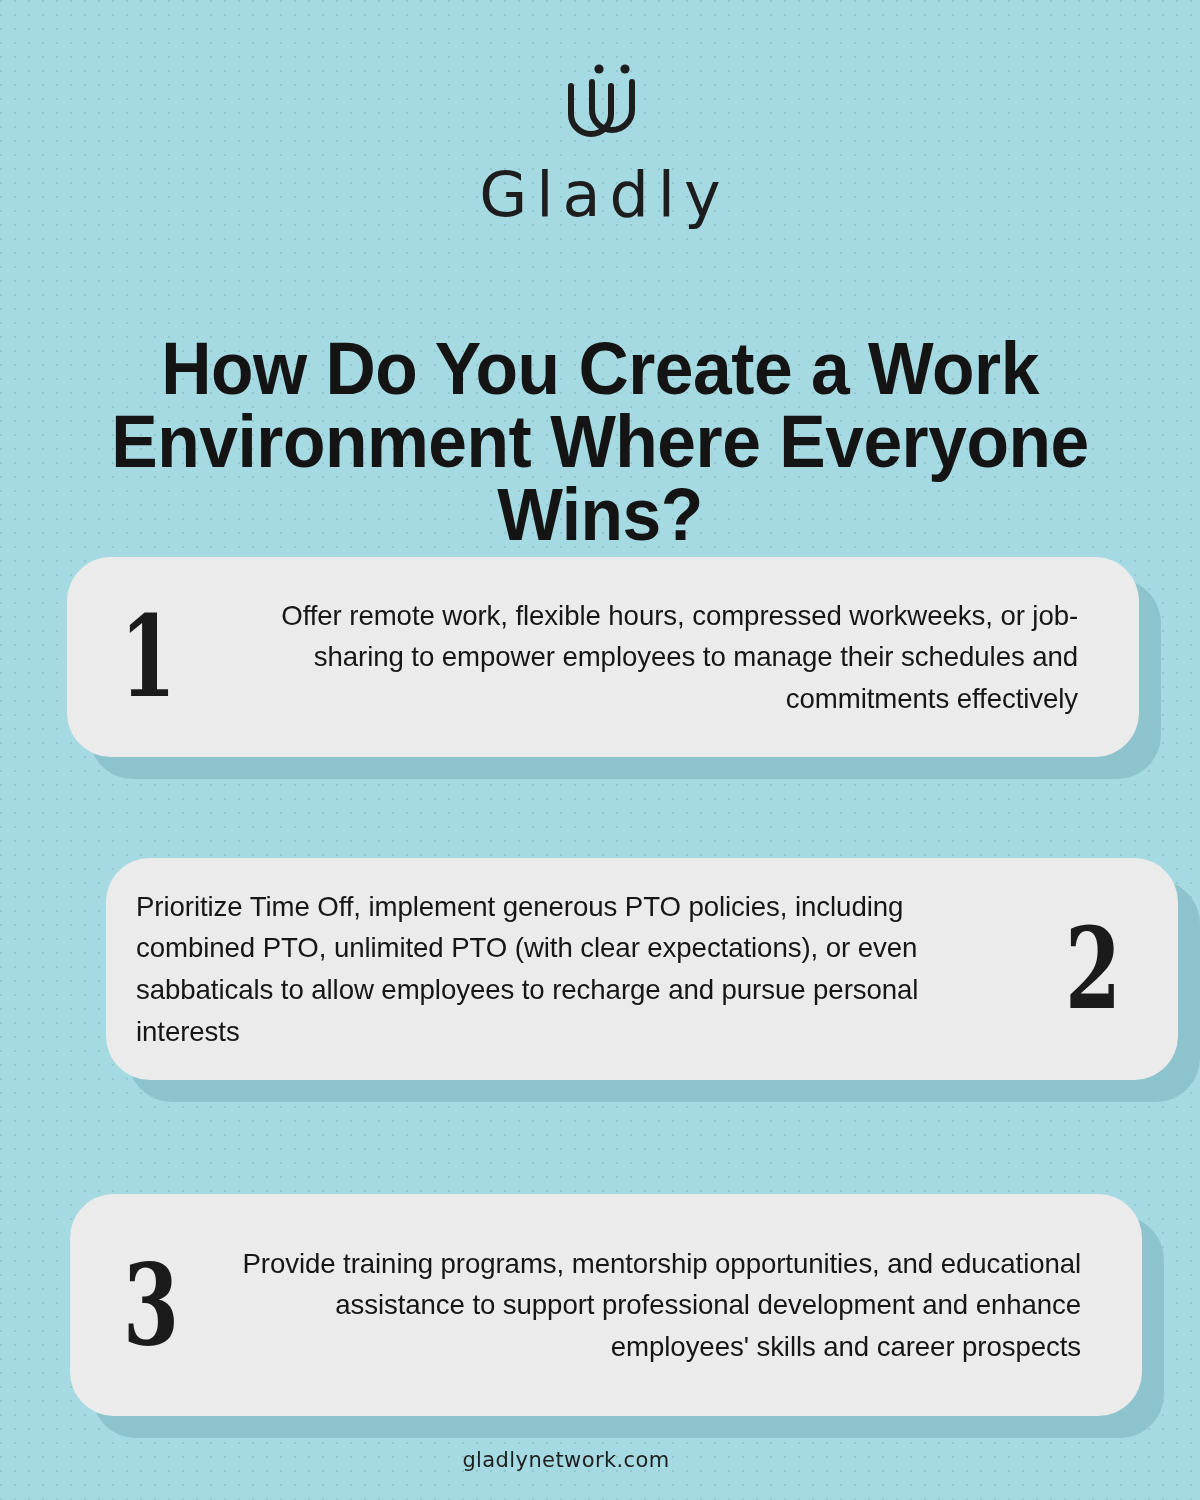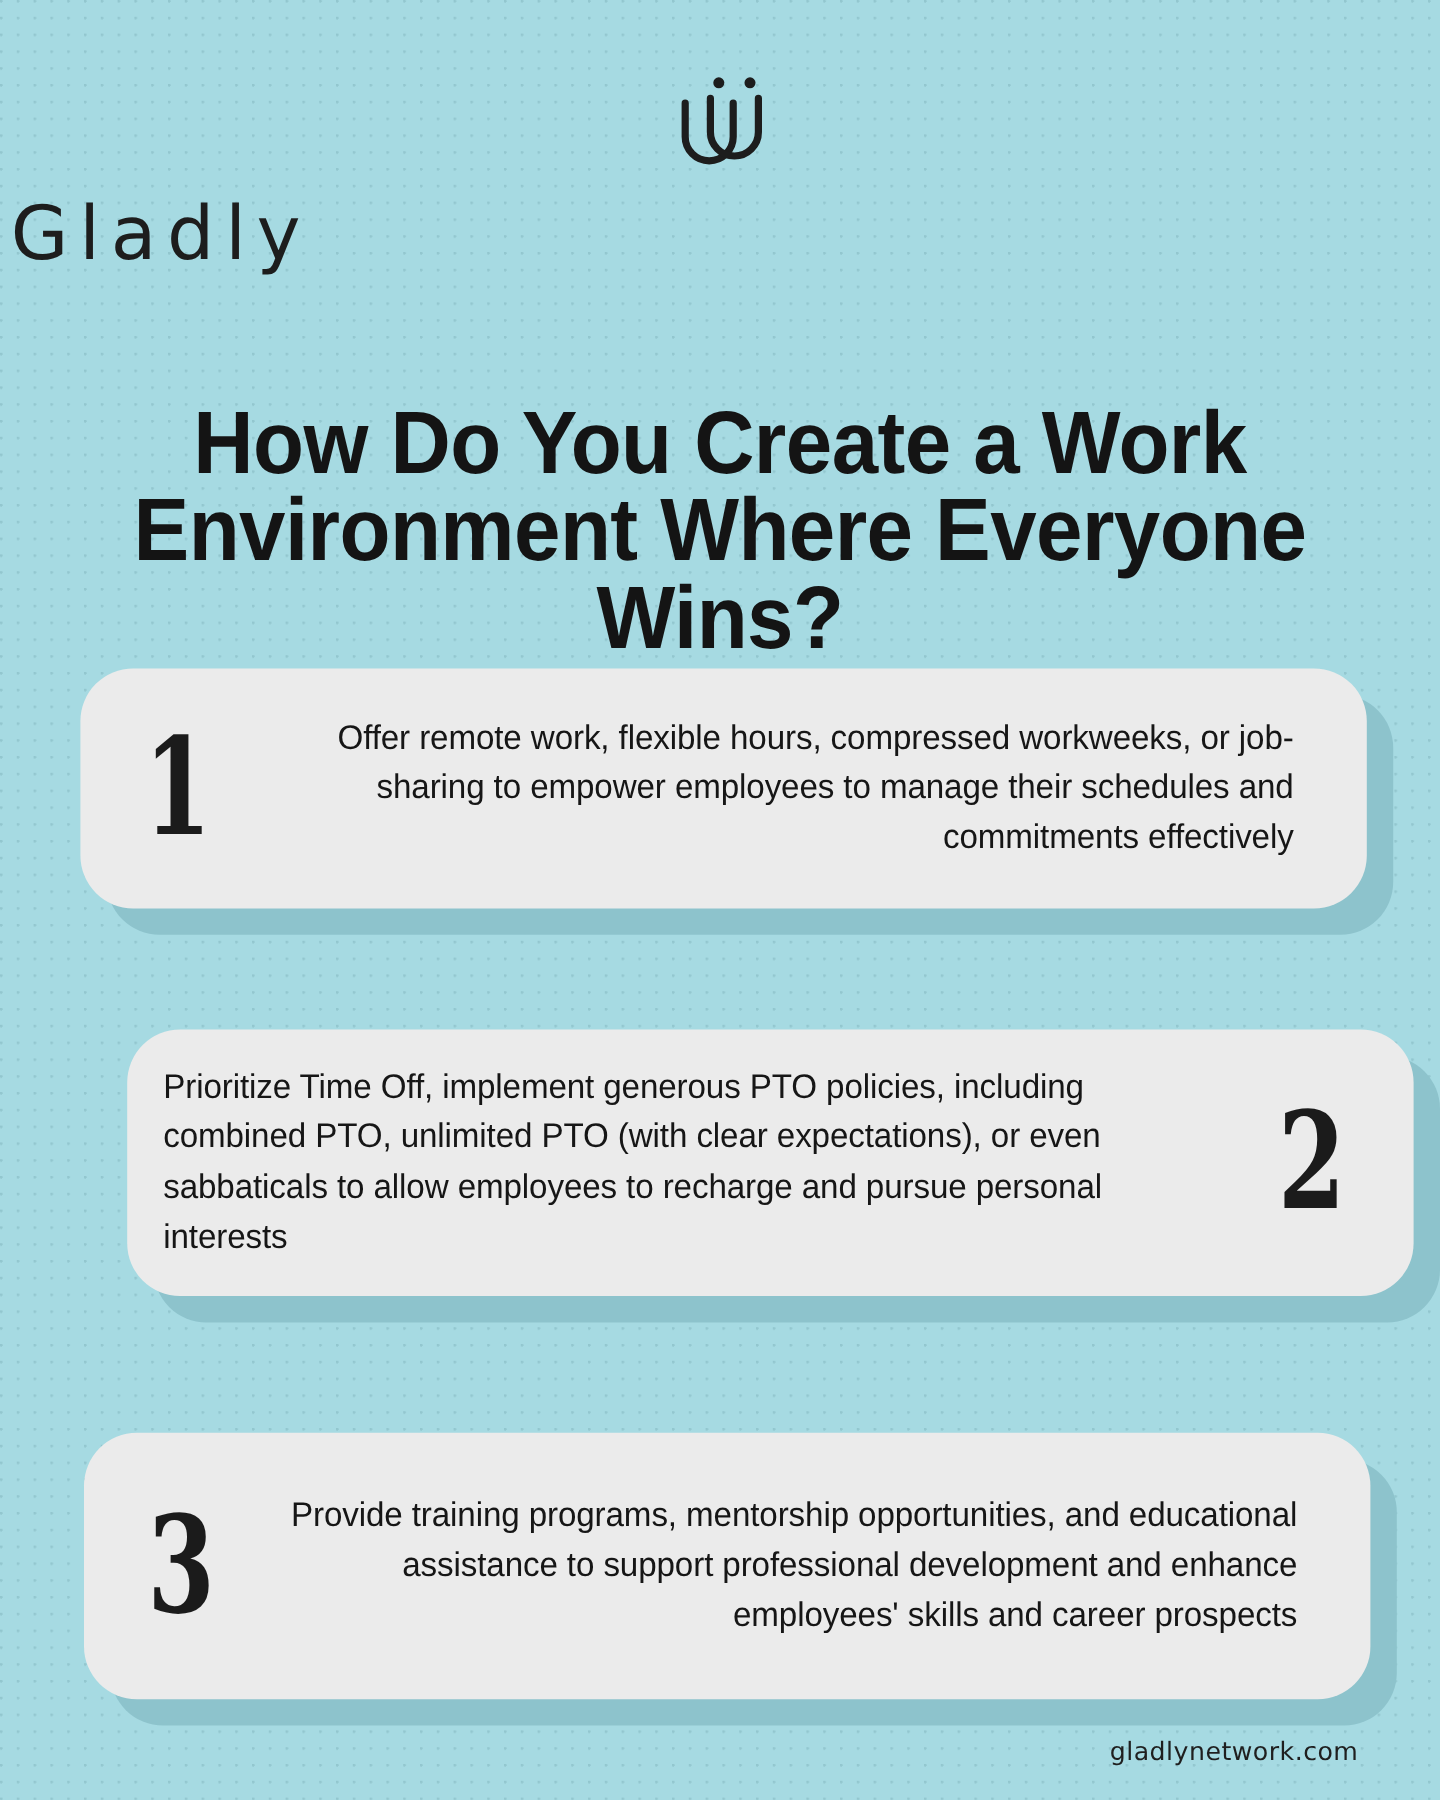--- a/index.html
+++ b/index.html
@@ -24,21 +24,21 @@
     overflow: hidden;
     box-sizing: border-box;
   }
 
   
   .brand {
     position: absolute;
     top: 62px;
     left: 0;
     width: 1200px;
-    text-align: left;
+    text-align: center;
   }
   .logo-mark {
     display: block;
     margin: 0 auto;
     width: 92px;
     height: 84px;
   }
   .wordmark {
     display: block;
     margin: 18px auto 0 auto;
@@ -132,21 +132,21 @@
     padding: 0 34px 0 22px;
   }
   #card-3 .card-body { text-align: right; padding-left: 30px; }
 
   
   .footer {
     position: absolute;
     left: 0;
     bottom: 28px;
     width: 1132px;
-    text-align: right;
+    text-align: center;
     font-family: "DejaVu Sans", sans-serif;
     font-size: 21px;
     letter-spacing: 0.4px;
     color: #1f1f1f;
   }
 </style>
 </head>
 <body>
 
 <div id="poster">

